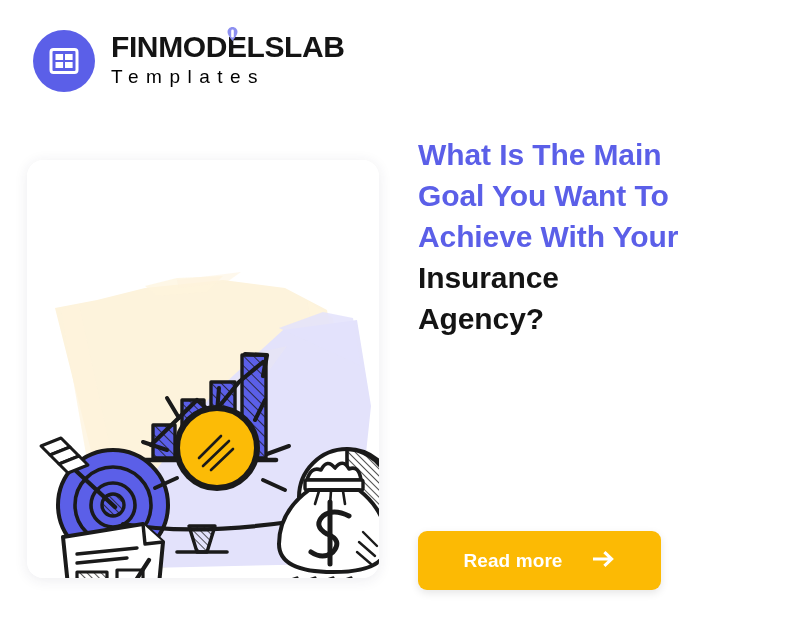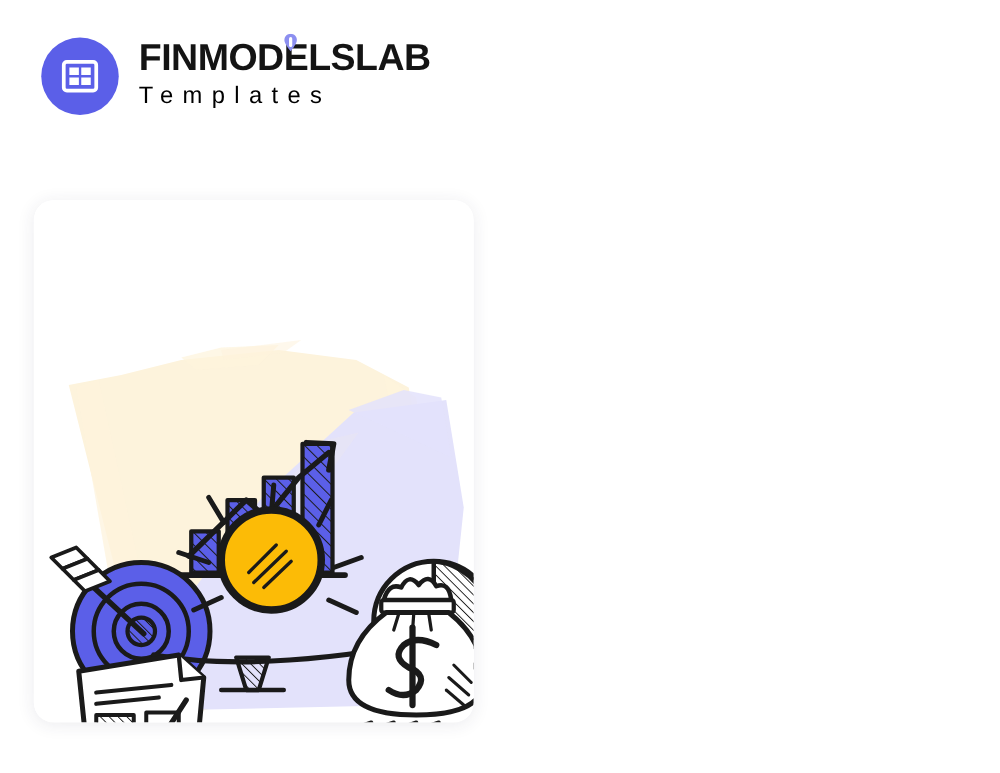--- a/index.html
+++ b/index.html
@@ -325,15 +325,32 @@
             <line x1="258" y1="422" x2="270" y2="418"></line>
             <line x1="276" y1="422" x2="288" y2="418"></line>
             <line x1="294" y1="422" x2="306" y2="418"></line>
             <line x1="312" y1="422" x2="324" y2="418"></line>
           </g>
         </g>
       </g>
     </svg>
   </div>
 
-
+  <div class="content">
+    <h1 class="headline">
+      <span class="accent">What Is The Main</span><br>
+      <span class="accent">Goal You Want To</span><br>
+      <span class="accent">Achieve With Your</span><br>
+      <span class="plain">Insurance</span><br>
+      <span class="plain">Agency?</span>
+    </h1>
+  </div>
+
+  <button class="cta">
+    <span>Read more</span>
+    <span class="cta-arrow">
+      <svg width="23" height="16" viewBox="0 0 23 16">
+        <path d="M0.5 8 H16.5 M12.5 2.2 L18.6 8 L12.5 13.8" fill="none" stroke="#ffffff" stroke-width="3.1" stroke-linecap="square" stroke-linejoin="miter"></path>
+      </svg>
+    </span>
+  </button>
 
 </div>
 
 </body></html>

